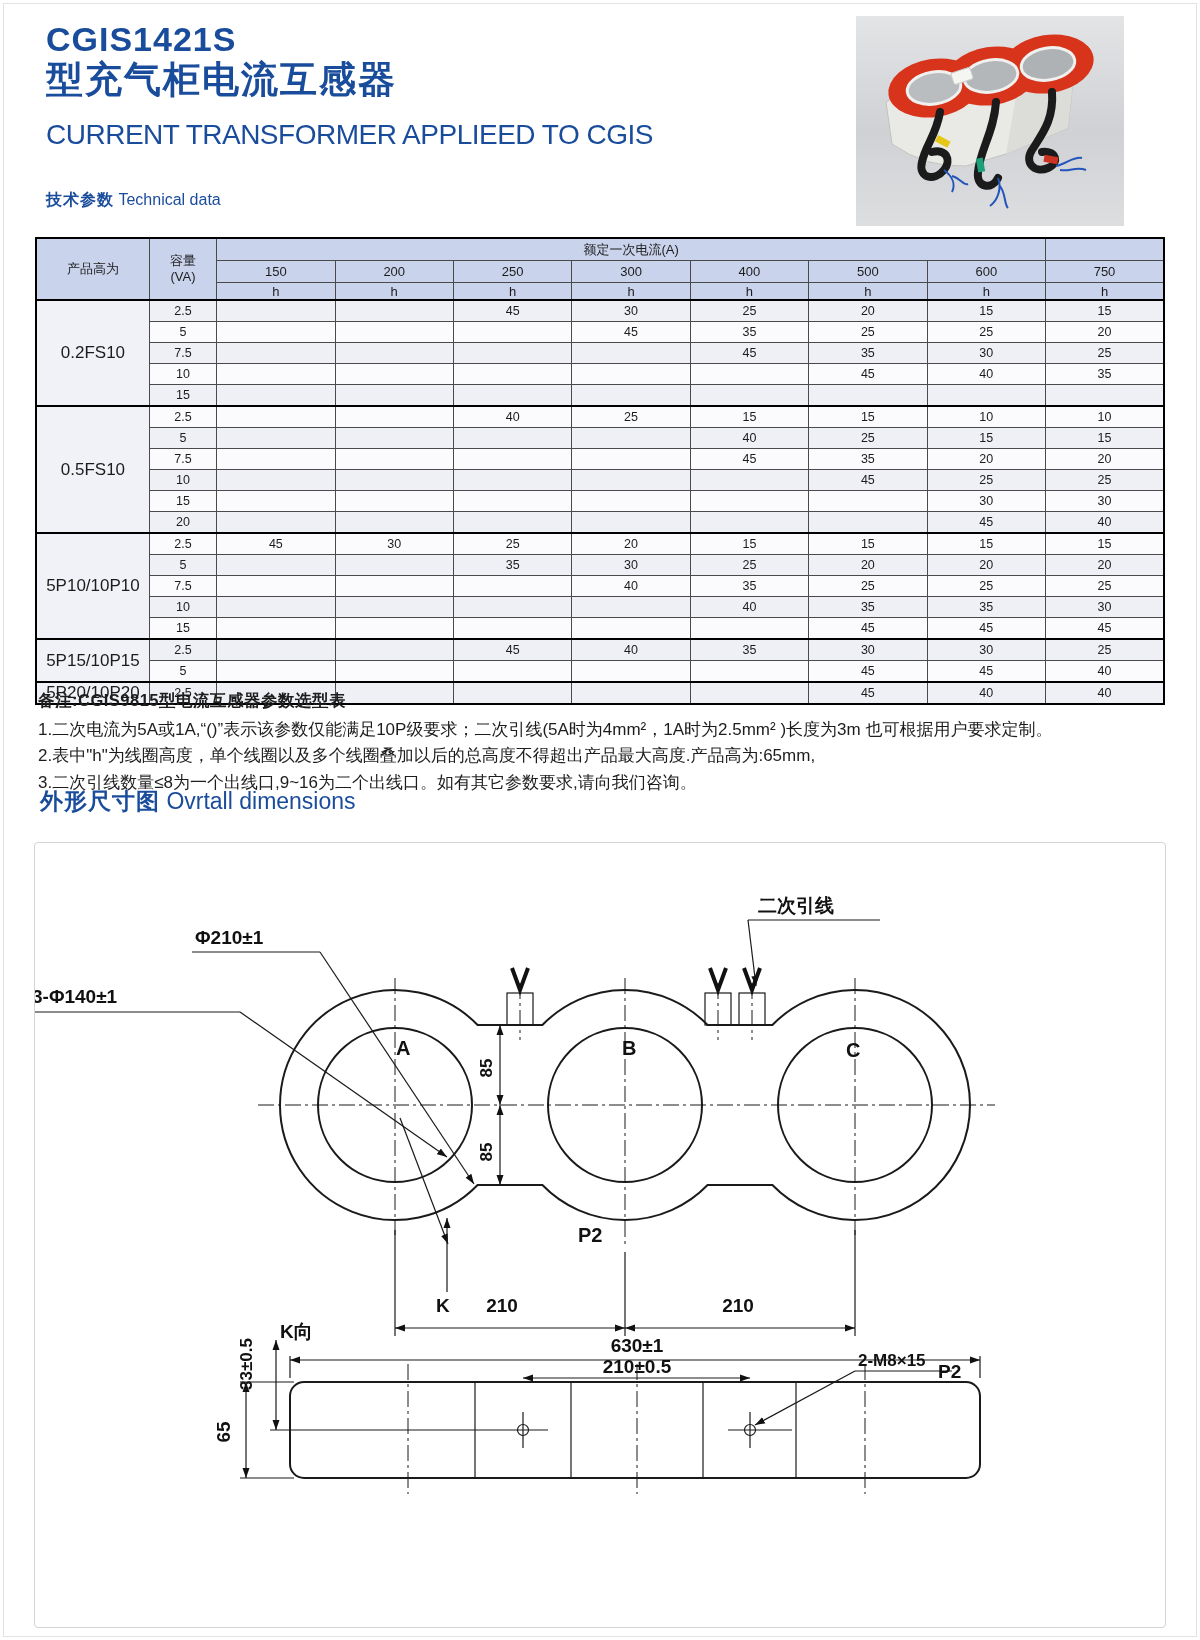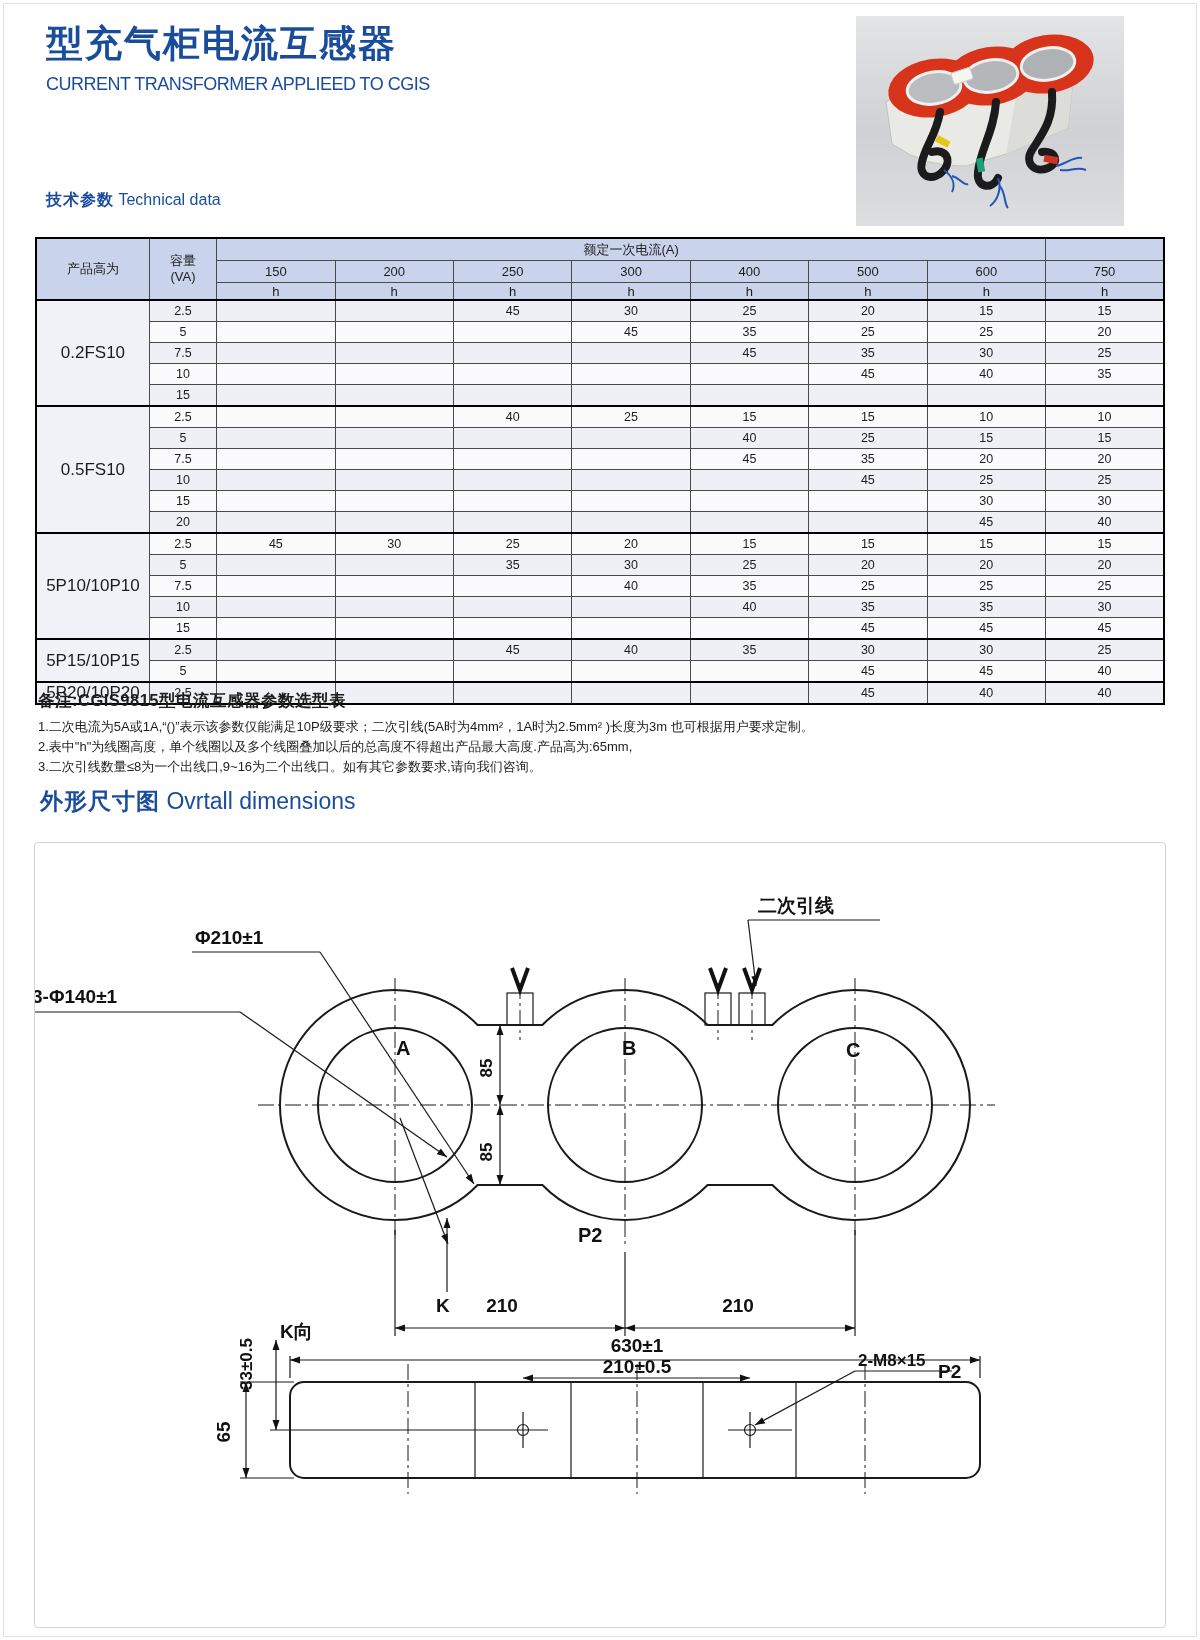--- a/index.html
+++ b/index.html
@@ -7,21 +7,21 @@
     width:1200px;height:1640px;background:#ffffff;position:relative;
     font-family:"Liberation Sans","DejaVu Sans",sans-serif;color:#222;
     overflow:hidden;
   }
   .page-border{position:absolute;left:3px;top:3px;right:3px;bottom:3px;border:1px solid #e2e2e2;pointer-events:none;}
 
   
   .title-block{position:absolute;left:46px;top:22px;color:#1a4c9c;}
   .model{font-size:34px;font-weight:bold;letter-spacing:1px;line-height:1.05;}
   .cn-title{font-size:37px;font-weight:bold;line-height:1.2;letter-spacing:2px;}
-  .en-title{font-size:18px;font-weight:normal;letter-spacing:-0.5px;line-height:1.2;margin-top:8px;}
+  .en-title{font-size:28px;font-weight:normal;letter-spacing:-0.5px;line-height:1.2;margin-top:16px;}
   .section-heading{position:absolute;color:#1a4c9c;font-size:16px;}
   .section-heading .cn{font-weight:bold;letter-spacing:1px;}
   .section-heading .en{font-weight:normal;}
   #dims-heading{font-size:23px;}
 
   
   .photo-box{position:absolute;left:856px;top:16px;width:268px;height:210px;}
 
   
   table.tech{
@@ -41,38 +41,39 @@
   table.tech col.c-cur{width:118px;}
   tr.row-a td{background:#eef0f6;}
   tr.row-b td{background:#fbfbfd;}
   tr.group-start td{border-top:2.2px solid #000;}
   td.cls-cell{background:#f1f2f7 !important;font-size:17px;}
   .cap-2l{line-height:1.25;font-size:13px;}
 
   
   .notes{position:absolute;left:38px;top:690px;width:1125px;color:#1d1d1d;}
   .notes .note-title{font-size:16.5px;font-weight:bold;margin-bottom:5px;letter-spacing:0.5px;}
-  .notes .note-line{font-size:13px;line-height:1.55;}
+  .notes .note-line{font-size:17px;line-height:1.55;}
 
   
   .draw-frame{position:absolute;left:34px;top:842px;width:1130px;height:784px;border:1px solid #d4d4d4;border-radius:4px;}
   svg text{fill:#111;font-family:"Liberation Sans","DejaVu Sans",sans-serif;}
   .dline{stroke:#1a1a1a;stroke-width:2;fill:none;}
   .thin{stroke:#1a1a1a;stroke-width:1.2;fill:none;}
   .cline{stroke:#1a1a1a;stroke-width:1;fill:none;stroke-dasharray:16 4 3 4;}
   .dimtxt{font-size:19px;font-weight:bold;}
   .dimtxt-s{font-size:17px;font-weight:bold;}
   .phase{font-size:20px;font-weight:bold;}
 </style>
 </head>
 <body>
 
 <div class="page-border"></div>
 
 <div class="title-block">
+  <div class="model">CGIS1421S</div>
   <div class="cn-title">型充气柜电流互感器</div>
   <div class="en-title">CURRENT TRANSFORMER APPLIEED TO CGIS</div>
 </div>
 
 <svg class="photo-box" viewBox="0 0 268 210">
   <defs>
     <linearGradient id="pbg" x1="0" y1="0" x2="0" y2="1">
       <stop offset="0" stop-color="#e3e4e6"></stop>
       <stop offset="0.55" stop-color="#cfd1d4"></stop>
       <stop offset="1" stop-color="#dddee0"></stop>

